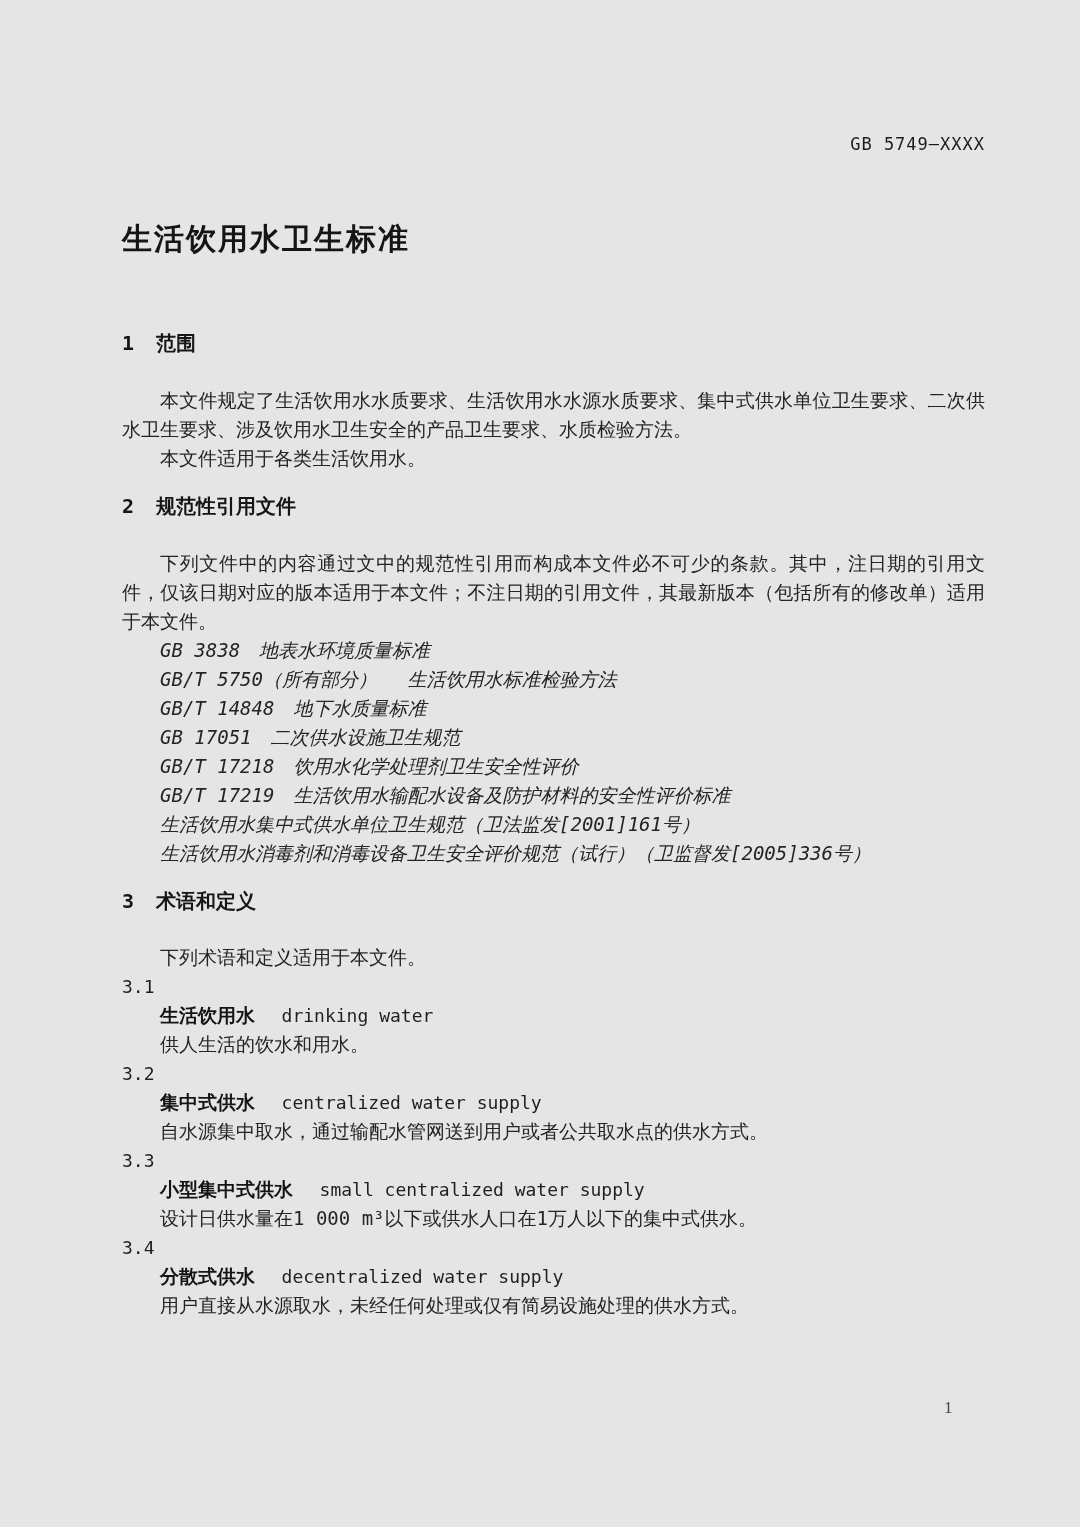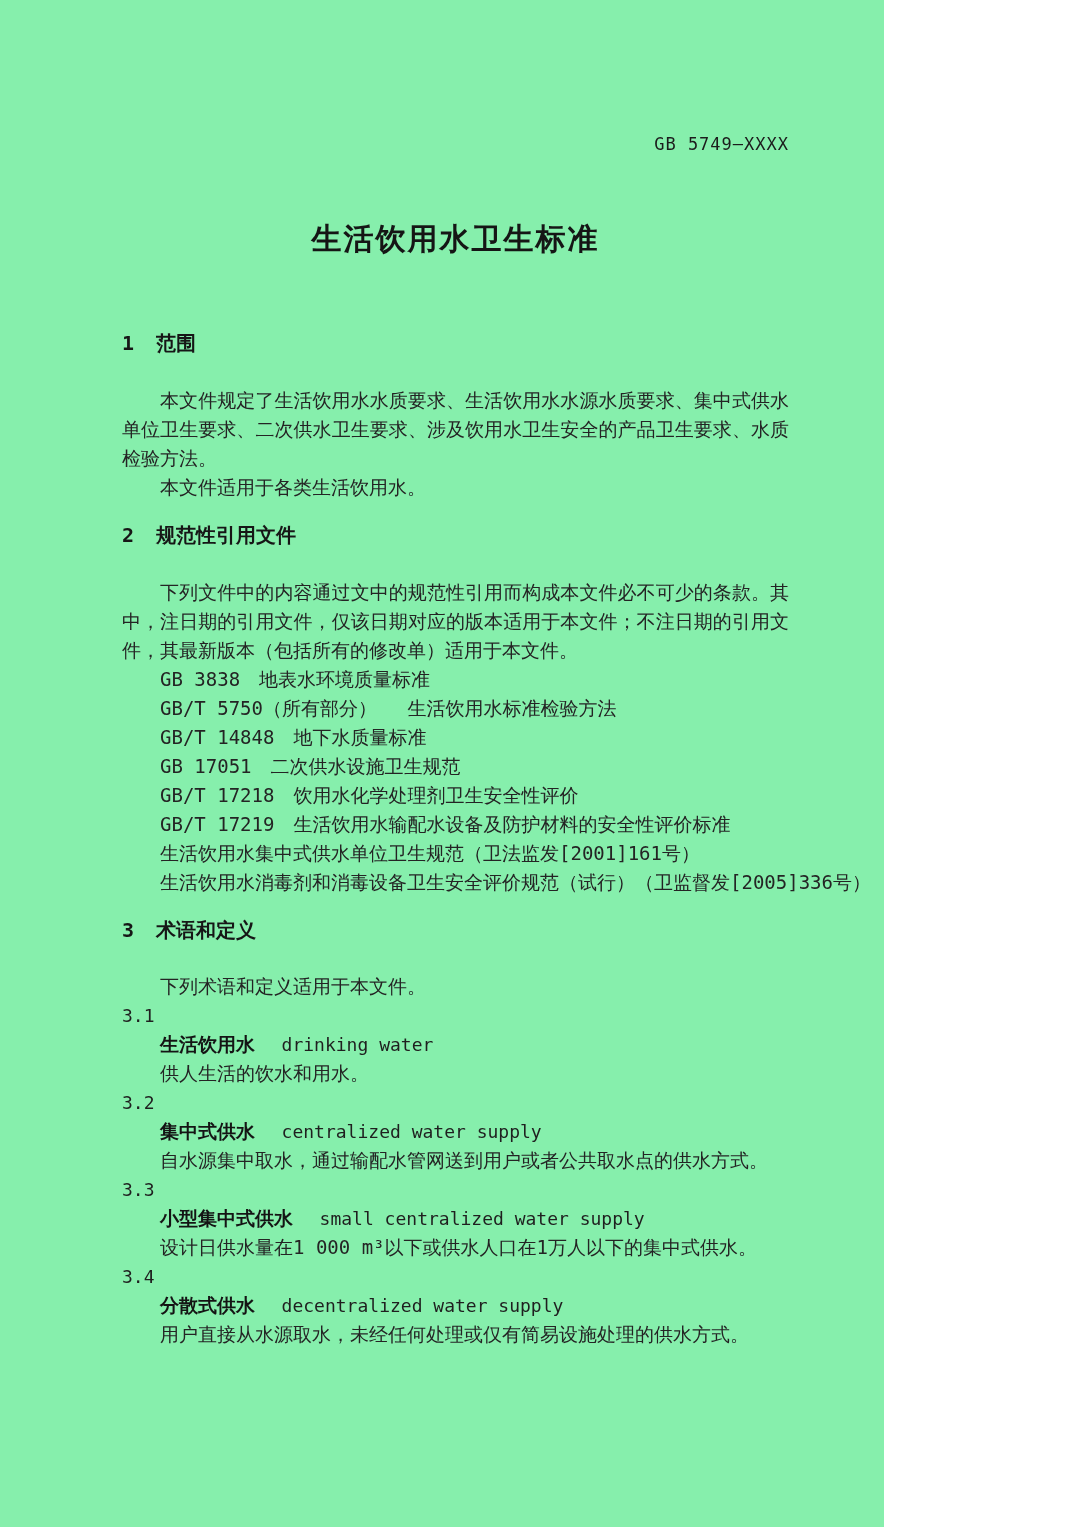--- a/index.html
+++ b/index.html
@@ -2,40 +2,40 @@
 <html><head>
 <meta charset="utf-8">
 <style>
   html, body {
     margin: 0;
     padding: 0;
     background: #ffffff;
   }
   .page {
     position: relative;
-    width: 884px;
+    width: 1080px;
     height: 1527px;
-    background: #86efac;
+    background: #e5e5e5;
     color: #212121;
     font-family: "DejaVu Sans Mono", "Liberation Sans", sans-serif;
     box-sizing: border-box;
     padding: 133px 95px 0 122px;
     overflow: hidden;
   }
   .doc-code {
     text-align: right;
     font-size: 17px;
     line-height: 22px;
     letter-spacing: 1px;
     font-family: "DejaVu Sans Mono", monospace;
     color: #1c1c1c;
   }
   .doc-title {
     margin: 62px 0 0 0;
-    text-align: center;
+    text-align: left;
     font-size: 30px;
     line-height: 44px;
     font-weight: bold;
     letter-spacing: 2px;
     color: #151515;
   }
   .sec-heading {
     margin-top: 70px;
     font-size: 20px;
     line-height: 24px;
@@ -57,20 +57,21 @@
     color: #242424;
   }
   .para-group { margin-top: 31px; }
   .ref-list { margin-top: 0; }
   .ref-line {
     margin: 0 0 0 2em;
     font-size: 19px;
     line-height: 29px;
     color: #242424;
     white-space: nowrap;
+    font-style: italic;
   }
   .terms-intro { margin-top: 30px; }
   .term-entry { margin: 0; }
   .term-num {
     font-size: 18px;
     line-height: 29px;
     font-family: "DejaVu Sans Mono", monospace;
     color: #1f1f1f;
   }
   .term-line {

